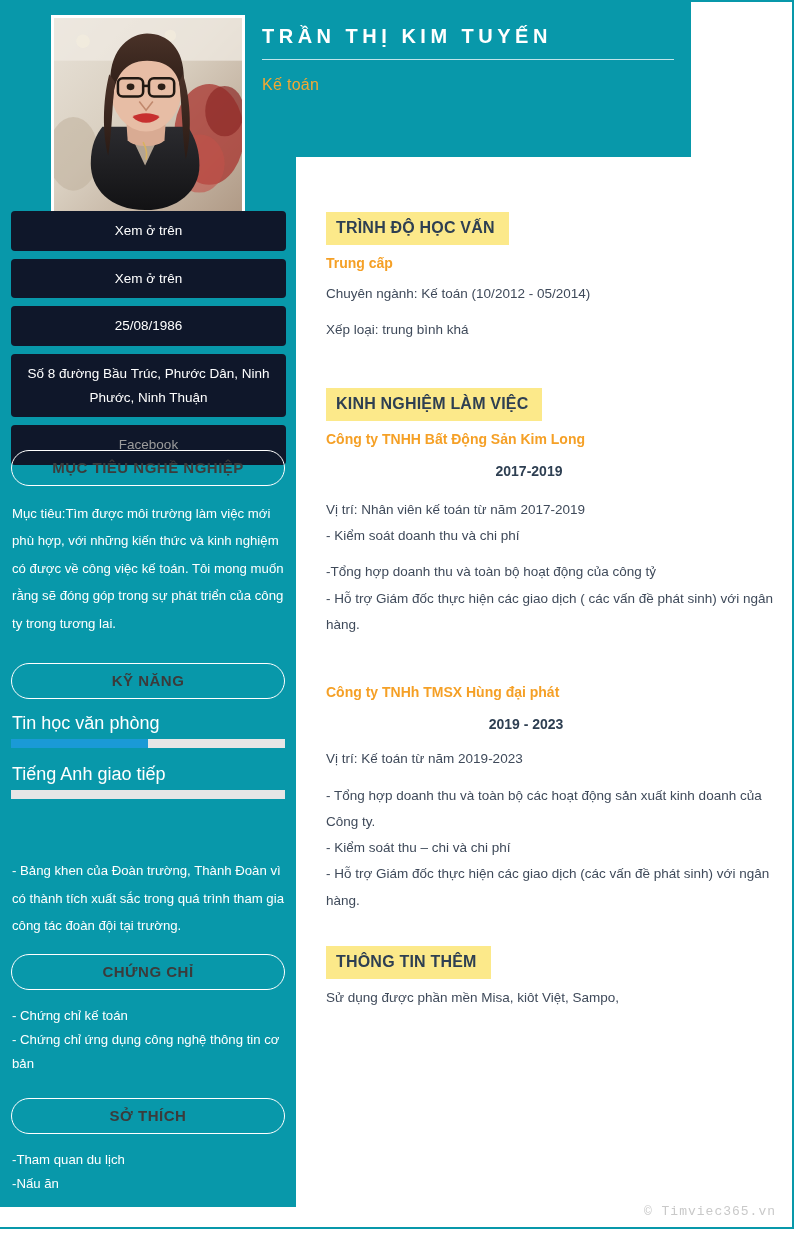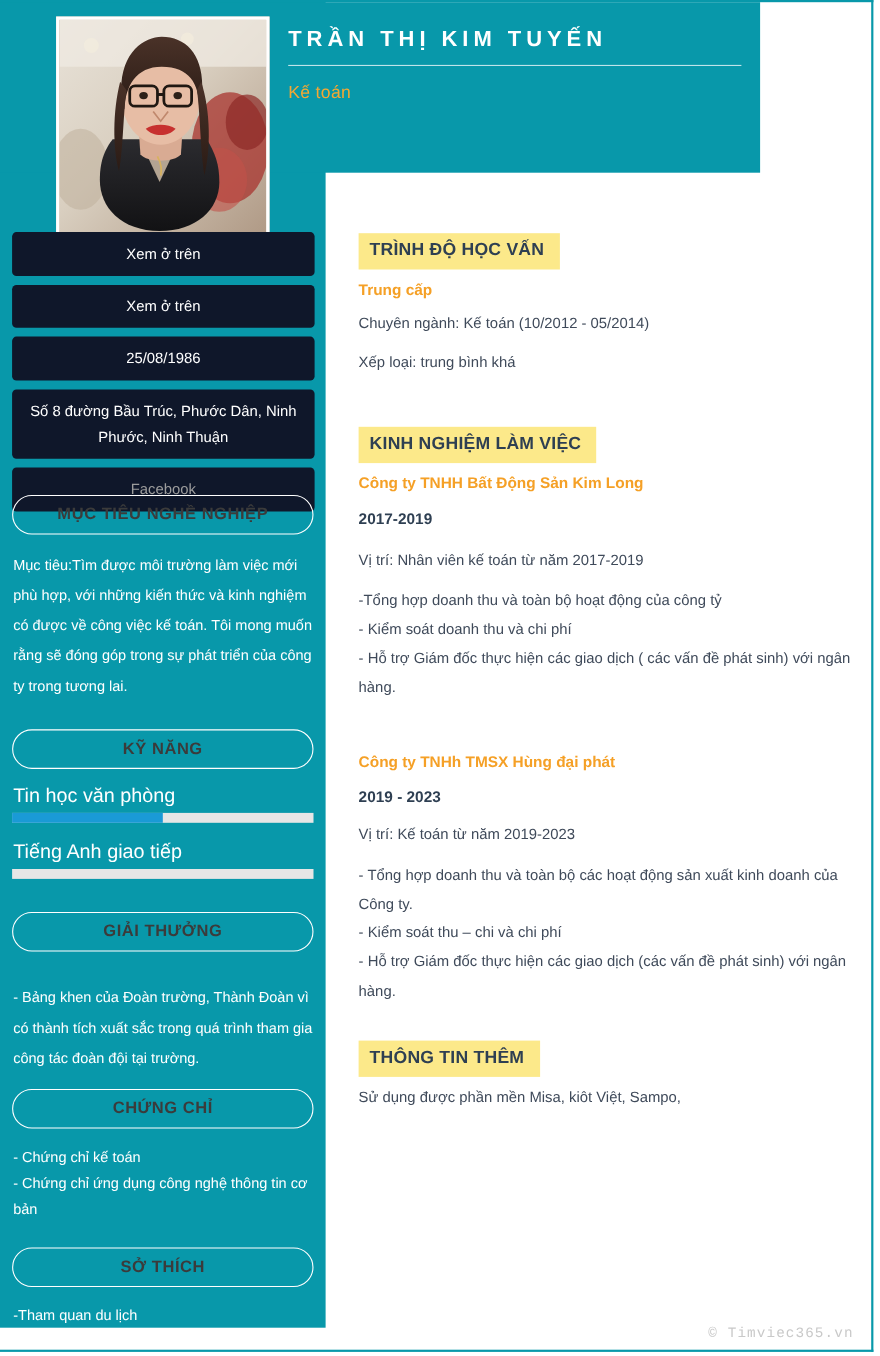--- a/index.html
+++ b/index.html
@@ -177,21 +177,21 @@
 
   .main-line {
     color: #3f4a5a;
     font-size: 13.5px;
     line-height: 1.95;
     margin-top: 10px;
   }
   .main-line.tight { margin-top: 0; }
 
   .date-right {
-    text-align: left;
+    text-align: center;
     color: #2e3f52;
     font-weight: bold;
     font-size: 14px;
     margin-top: 16px;
     padding-right: 44px;
   }
 
   .spacer-lg { height: 44px; }
   .spacer-md { height: 26px; }
   .spacer-sm { height: 14px; }
@@ -297,21 +297,20 @@
     </div>
 
     <div>
       <div class="skill-label">Tiếng Anh giao tiếp</div>
       <div class="skill-track">
         <div class="skill-fill" id="skill-fill-1" style="width: 0%;"></div>
       </div>
     </div>
 
     <div class="spacer-sm"></div>
-    <div class="pill">GIẢI THƯỞNG</div>
     <div style="height:28px"></div>
     <div class="side-body">
       <p>- Bảng khen của Đoàn trường, Thành Đoàn vì có thành tích xuất sắc trong quá trình tham gia công tác đoàn đội tại trường.</p>
     </div>
 
     <div class="spacer-sm"></div>
     <div class="pill">CHỨNG CHỈ</div>
     <div class="spacer-sm"></div>
     <div class="side-body" style="line-height:1.82">
       <p>- Chứng chỉ kế toán</p>
@@ -339,22 +338,22 @@
     <div class="spacer-lg"></div>
 
     <div>
       <div class="sec-heading">KINH NGHIỆM LÀM VIỆC</div>
 
       
       <div>
         <div class="org">Công ty TNHH Bất Động Sản Kim Long</div>
         <div class="date-right">2017-2019</div>
         <div class="main-line" style="margin-top:18px">Vị trí: Nhân viên kế toán từ năm 2017-2019</div>
+        <div class="main-line tight">- Kiểm soát doanh thu và chi phí</div>
         <div class="main-line">-Tổng hợp doanh thu và toàn bộ hoạt động của công tỷ</div>
-        <div class="main-line tight">- Kiểm soát doanh thu và chi phí</div>
         <div class="main-line tight">- Hỗ trợ Giám đốc thực hiện các giao dịch ( các vấn đề phát sinh) với ngân hàng.</div>
       </div>
 
       <div style="height:46px"></div>
 
       
       <div>
         <div class="org" style="margin-top:0">Công ty TNHh TMSX Hùng đại phát</div>
         <div class="date-right" style="padding-right:50px">2019 - 2023</div>
         <div class="main-line" style="margin-top:14px">Vị trí: Kế toán từ năm 2019-2023</div>

